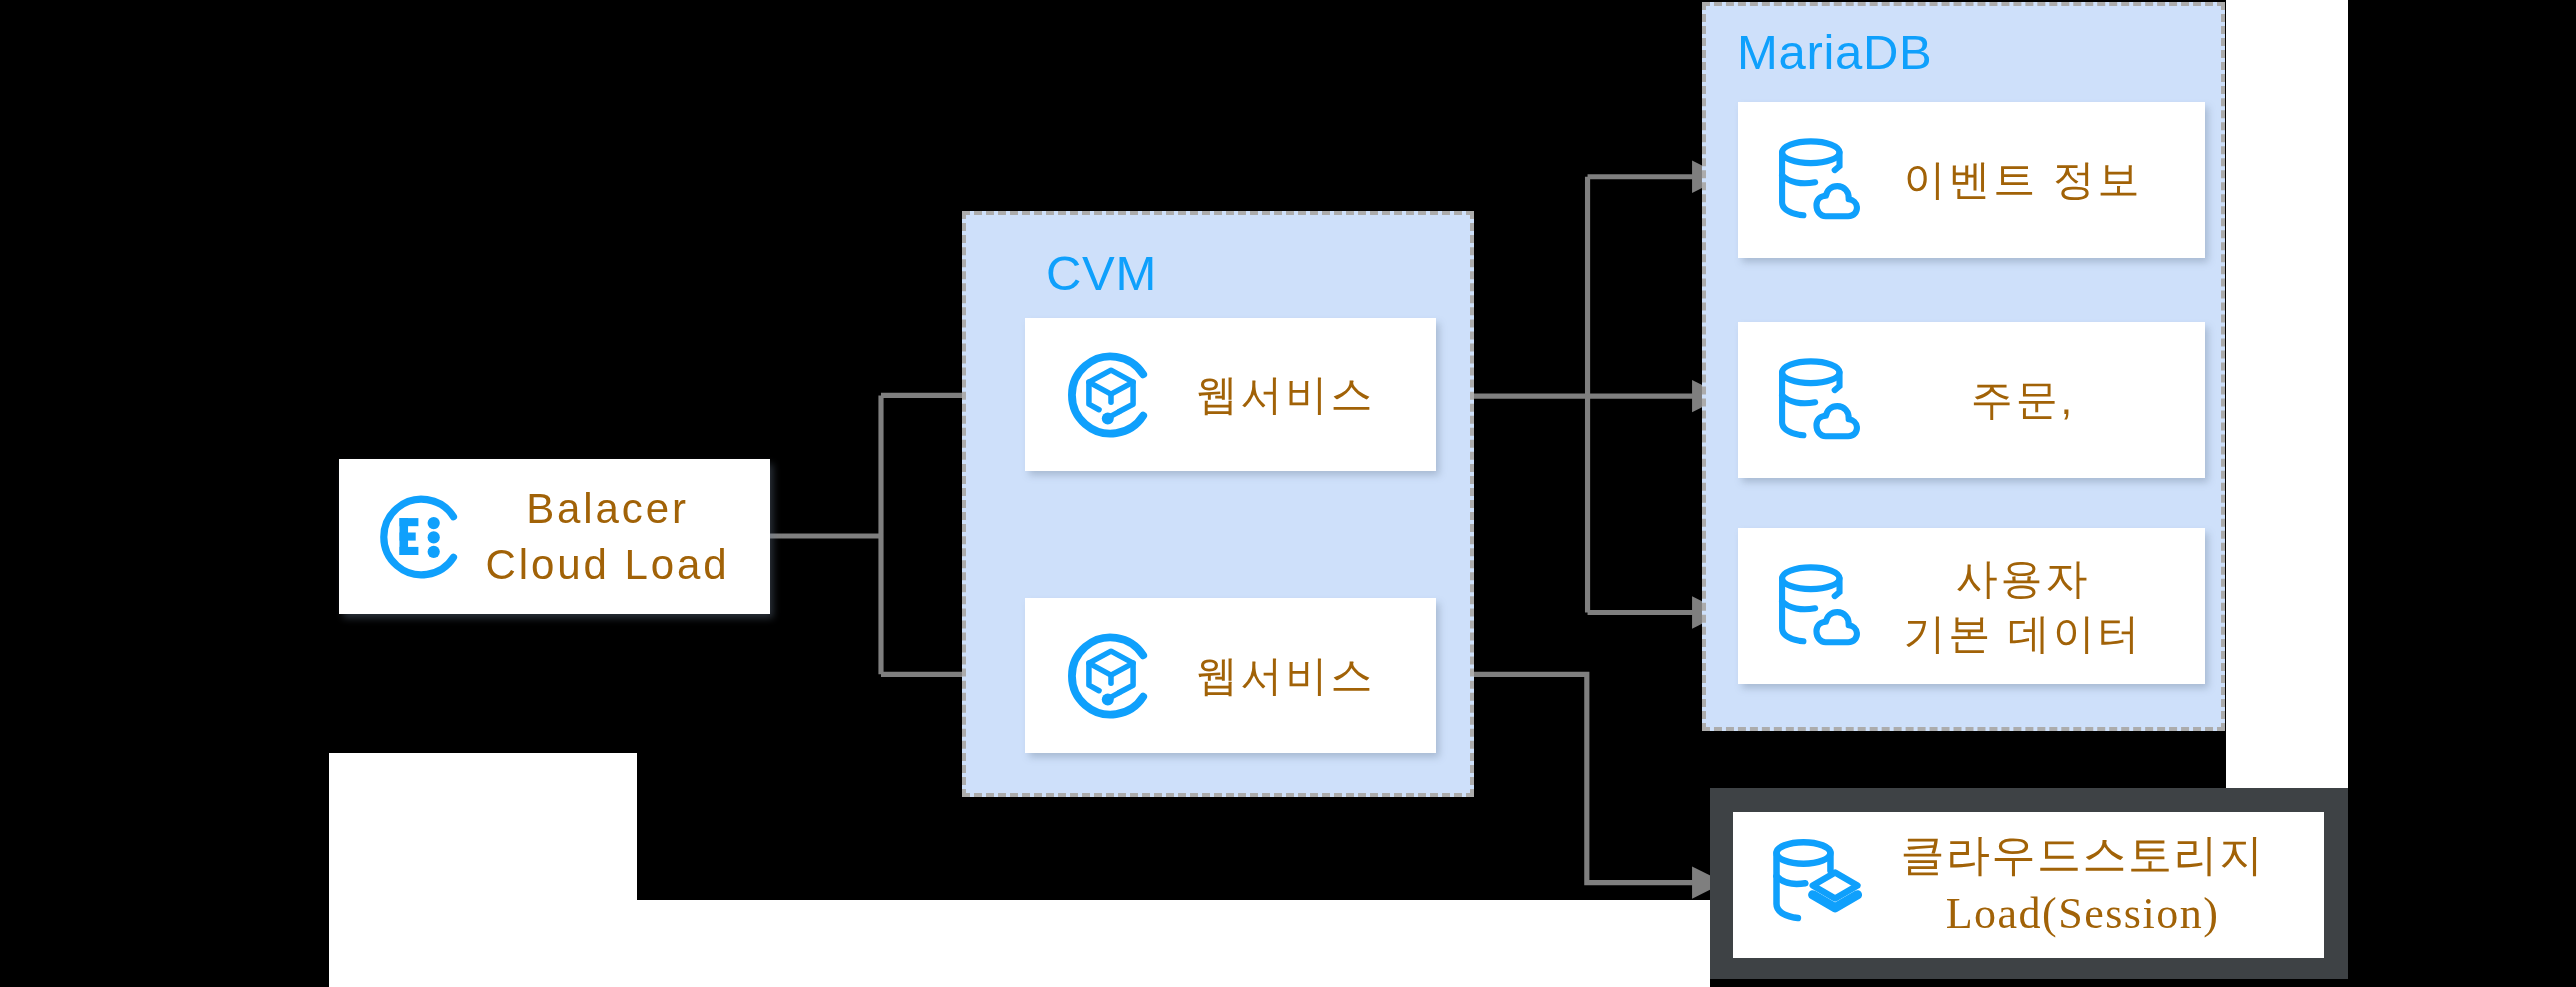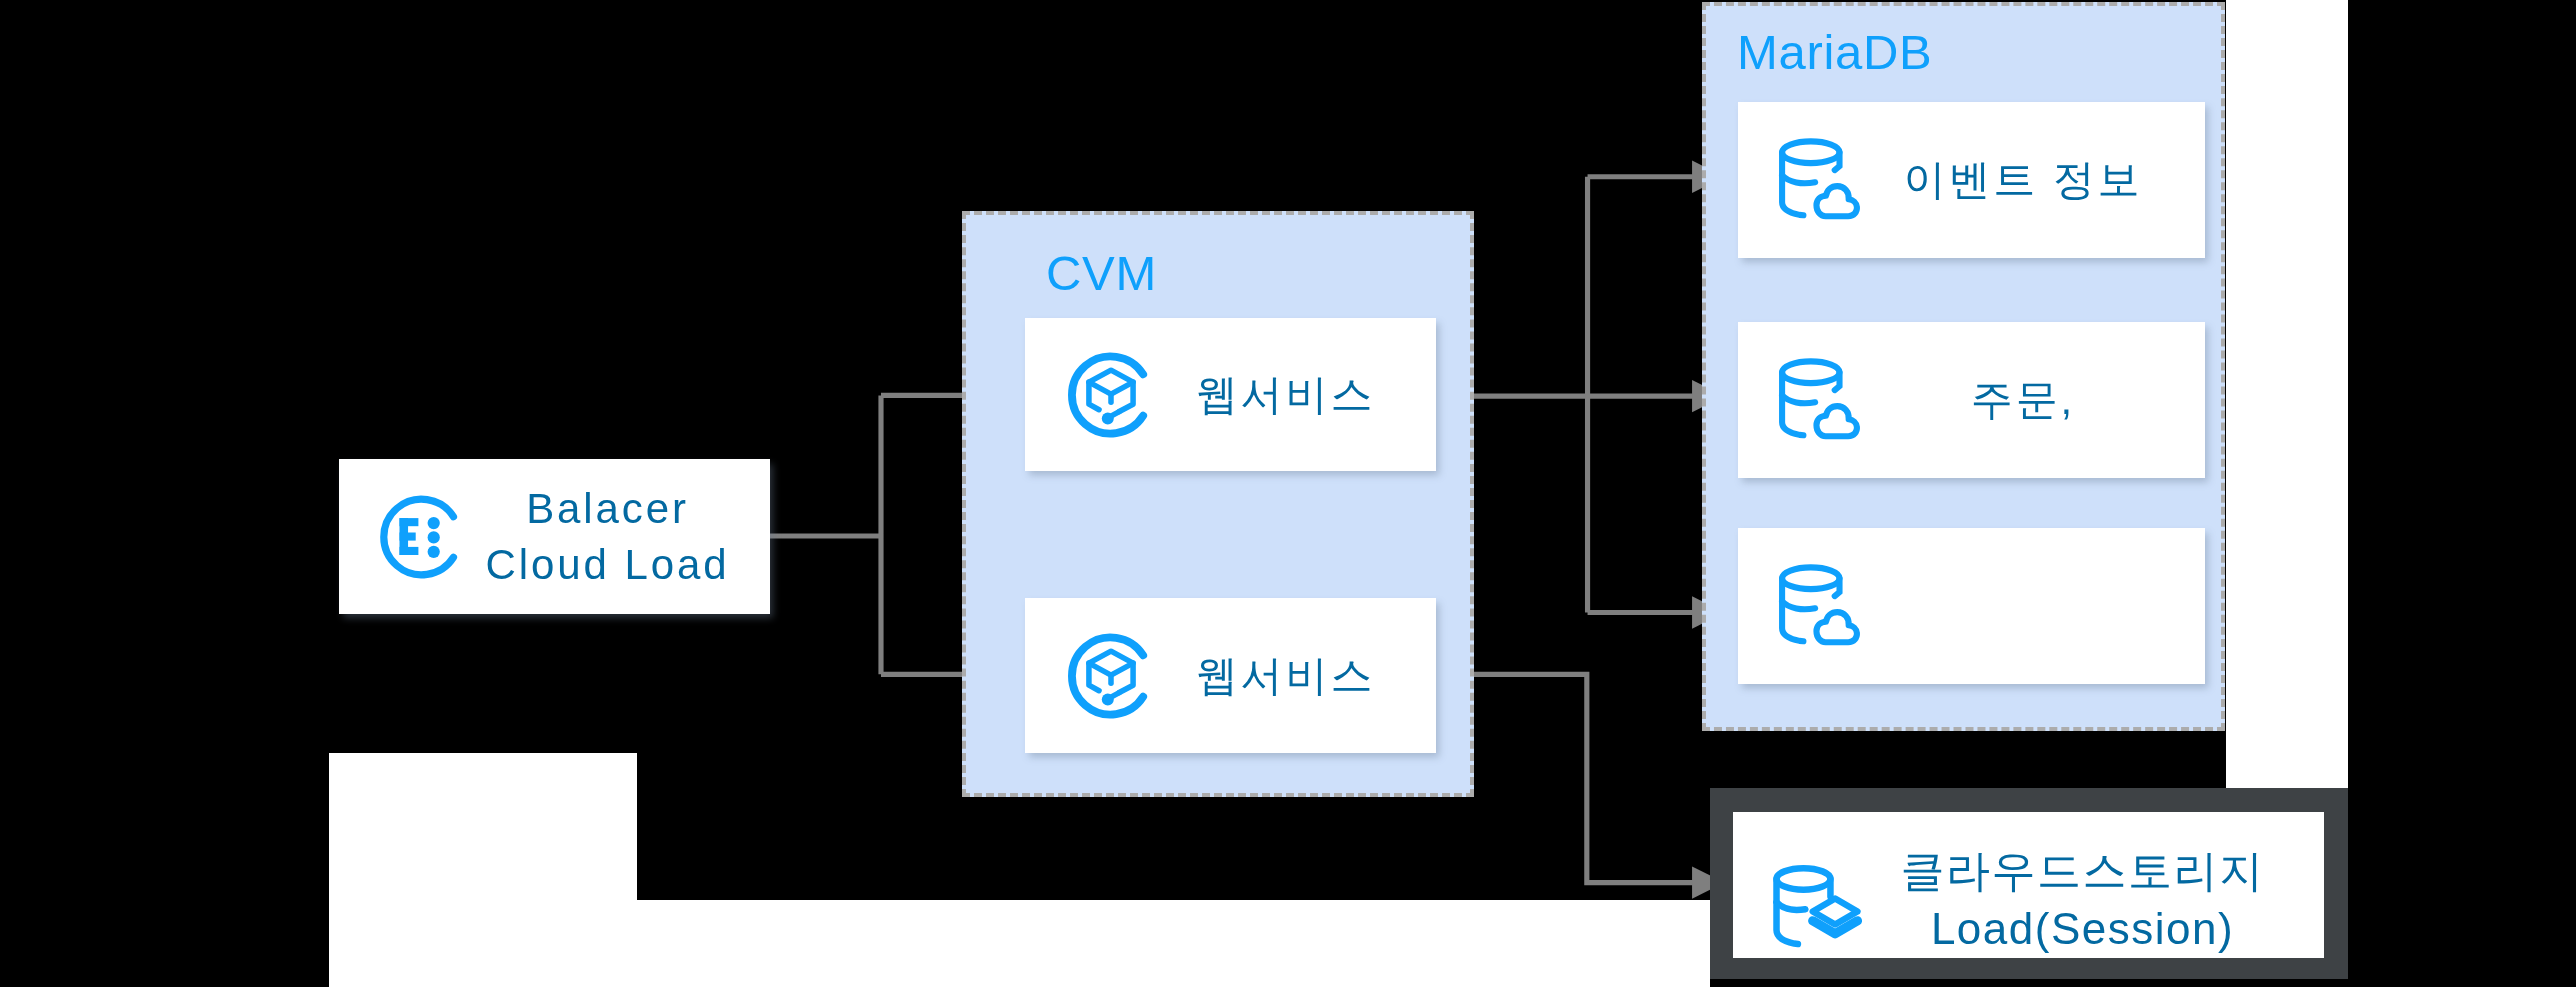--- a/index.html
+++ b/index.html
@@ -13,31 +13,31 @@
   }
   .group-label{
     position:absolute;font-size:49px;color:#0fa0fc;letter-spacing:0.7px;line-height:1;
   }
   .node{
     position:absolute;background:#ffffff;display:flex;align-items:center;
     box-shadow:4.4px 5.2px 7.4px rgba(108,124,147,0.40);
   }
   .node .icon{flex:0 0 auto;}
   .node .label{
-    flex:1 1 auto;text-align:center;color:#0369a1;font-size:42px;line-height:1.32;
+    flex:1 1 auto;text-align:center;color:#a16207;font-size:42px;line-height:1.32;
     letter-spacing:2.9px;padding-right:22px;
   }
   .label span{display:block;}
   .label span:empty{display:none;}
   .clb-label{font-size:44px;letter-spacing:0;line-height:1.27;}
   .redis-outer{
     position:absolute;background:#3e4245;
   }
   .redis-inner{
-    position:absolute;background:#ffffff;display:flex;align-items:flex-end;box-shadow:none;
+    position:absolute;background:#ffffff;display:flex;align-items:center;box-shadow:none;font-family:Liberation Serif, serif;
   }
   .redis-inner .label{font-size:44px;letter-spacing:1.5px;}
   svg.arrows{position:absolute;left:0;top:0;}
 </style>
 </head>
 <body>
 
 <div class="stage">
 
   <div class="white-region" style="left:2226px;top:0;width:122px;height:788px;"></div>
@@ -155,20 +155,24 @@
   <div class="node" style="left:1738px;top:528px;width:467px;height:156px;">
     <svg class="icon" width="87" height="87" viewBox="0 0 100 100" style="margin-left:38px;">
       <g fill="none" stroke="#0fa0fc" stroke-width="7" stroke-linecap="round">
         <ellipse cx="40" cy="17.5" rx="33" ry="12.5"></ellipse>
         <path d="M73 17.5 V33.5 L67.5 38"></path>
         <path d="M7 17.5 V75 C7 82.5 14.5 87 27 89.5 L31.5 90"></path>
         <path d="M7 44 C15 52.5 30 55 45 52"></path>
       </g>
       <path d="M57 91 L83 91 C89.5 91 93.5 86 93 80.5 C92.5 75.5 88.5 72 83.5 71.5 C84.5 63 78.5 56.5 70.5 56.5 C63.5 56.5 58.5 61 57.5 67.5 C51 67.5 46.5 72 46.5 78.5 C46.5 85.5 51 91 57 91 Z" fill="#ffffff" stroke="#0fa0fc" stroke-width="7" stroke-linejoin="round"></path>
     </svg>
+    <div class="label">
+      <span>사용자</span>
+      <span>기본 데이터</span>
+    </div>
   </div>
 
   <div class="redis-outer" style="left:1710px;top:788px;width:638px;height:191px;"></div>
   <div class="node redis-inner" style="left:1733px;top:812px;width:591px;height:146px;">
     <svg class="icon" width="93" height="93" viewBox="0 0 100 100" style="margin-left:37px;">
       <g fill="none" stroke="#0fa0fc" stroke-width="7" stroke-linecap="round">
         <ellipse cx="36" cy="15" rx="29" ry="11.5"></ellipse>
         <path d="M65 15 V34"></path>
         <path d="M7 15 V70 C7 77.5 14 82 26 84.5 L30 85"></path>
         <path d="M7 40 C14 47.5 26 49.5 38 47.5"></path>

